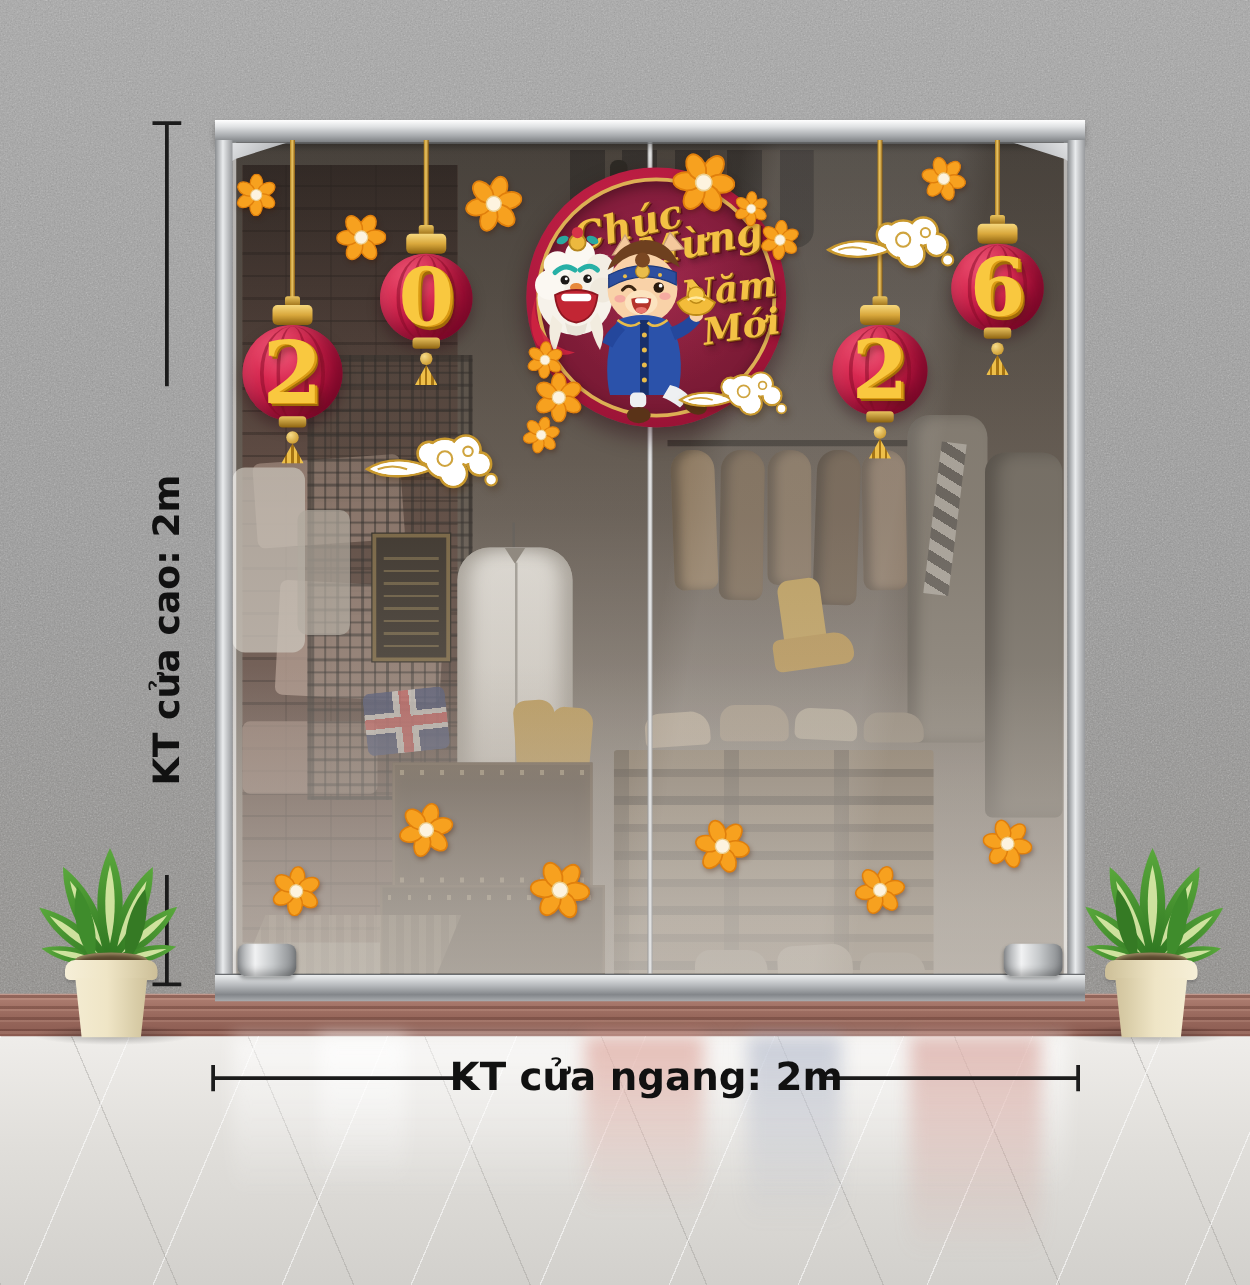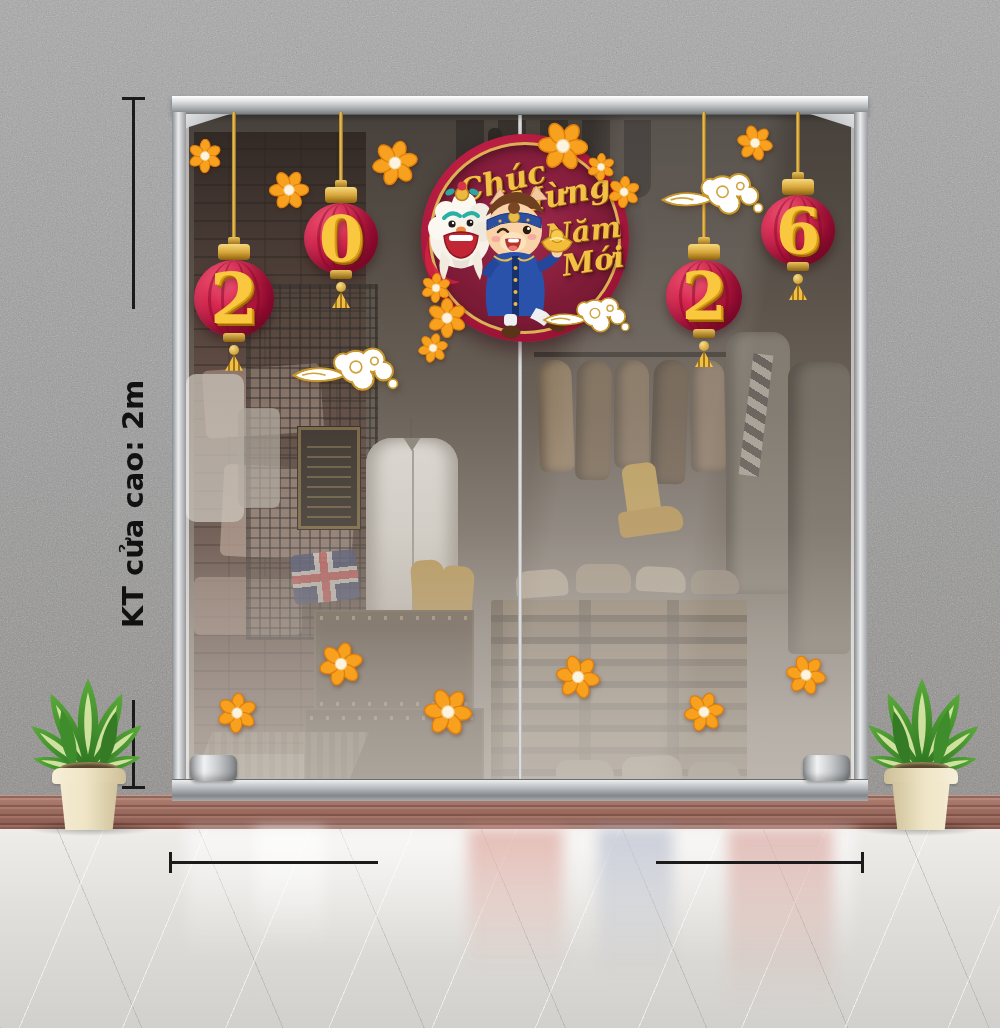--- a/index.html
+++ b/index.html
@@ -707,20 +707,21 @@
 
   <div class="abs dim vline-a"></div>
   <div class="abs dim vline-b"></div>
   <div class="abs dim vcap-t"></div>
   <div class="abs dim vcap-b"></div>
   <div class="abs vlabel">KT cửa cao: 2m</div>
   <div class="abs dim hline-l"></div>
   <div class="abs dim hline-r"></div>
   <div class="abs dim hcap-l"></div>
   <div class="abs dim hcap-r"></div>
+  <div class="abs hlabel">KT cửa ngang: 2m</div>
 
   <div class="abs plant plant-l">
     <div class="plant-shadow"></div>
     <svg class="leaves" viewBox="0 0 160 160">
       <defs>
         <linearGradient id="lg" x1="0" y1="1" x2="0" y2="0">
           <stop offset="0" stop-color="#2c741f"></stop>
             <stop offset="1" stop-color="#5aa83c"></stop>
         </linearGradient>
       </defs>

